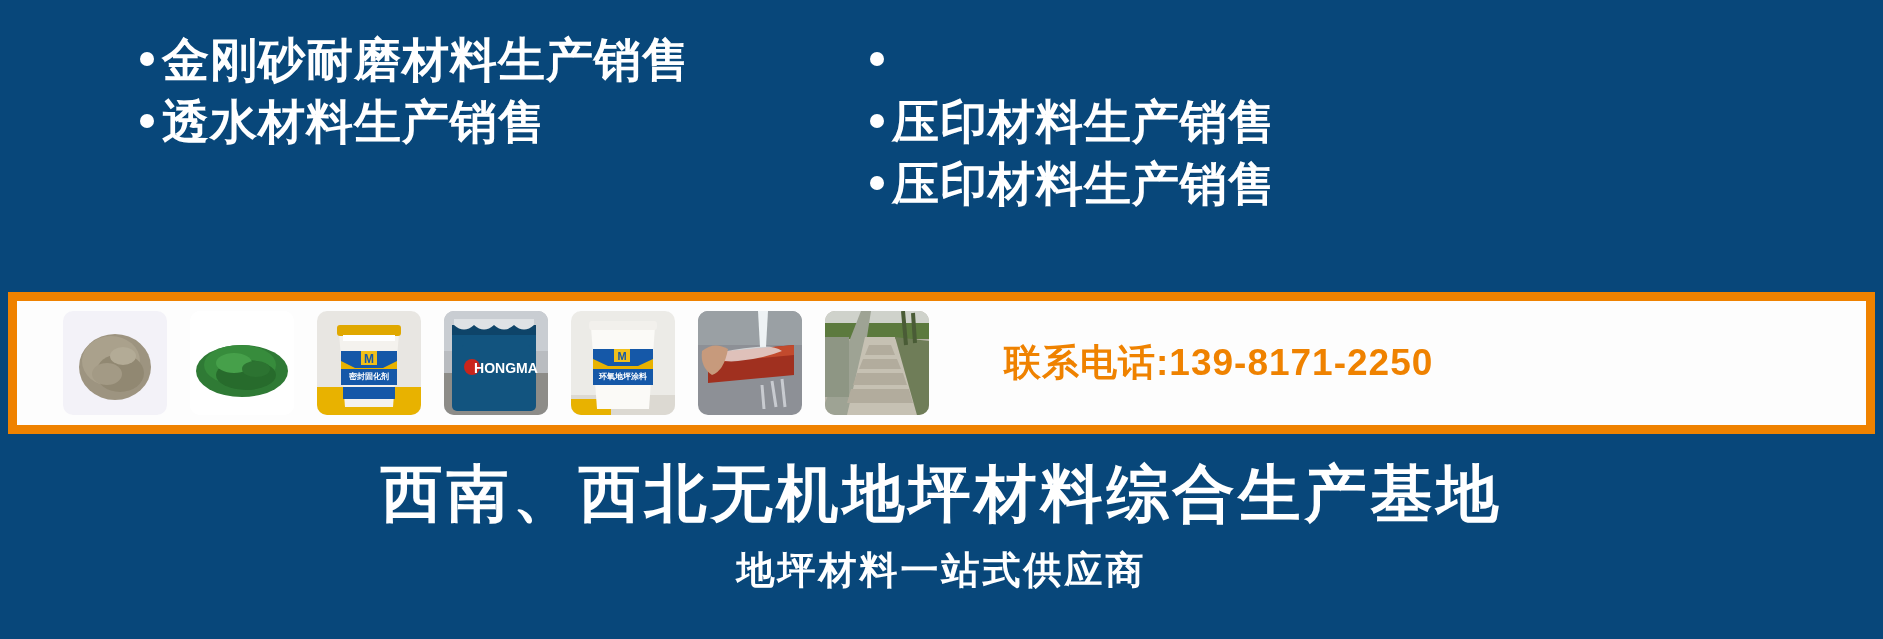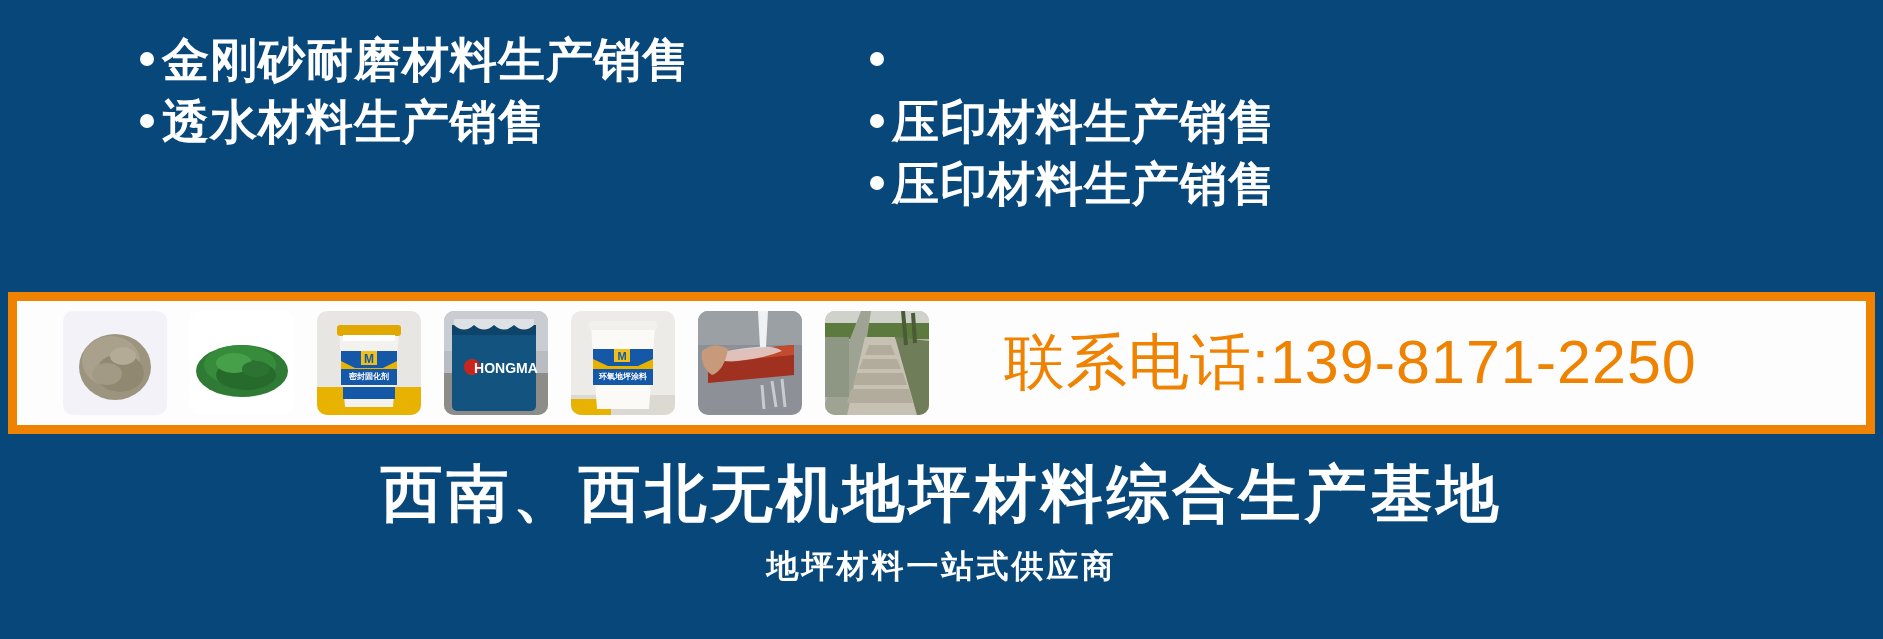--- a/index.html
+++ b/index.html
@@ -95,22 +95,22 @@
   }
   .photo svg { display: block; width: 104px; height: 104px; }
 
   #phone-wrap {
     margin-left: 52px;
     display: flex;
     align-items: center;
   }
   #phone-text {
     color: #ef8200;
-    font-size: 61px;
-    font-weight: normal;
+    font-size: 37px;
+    font-weight: bold;
     letter-spacing: 1px;
     white-space: nowrap;
   }
 
   
   #headline {
     position: absolute;
     left: 0;
     top: 452px;
     width: 1883px;
@@ -121,21 +121,21 @@
     letter-spacing: 4px;
     white-space: nowrap;
   }
   #subheadline {
     position: absolute;
     left: 0;
     top: 545px;
     width: 1883px;
     text-align: center;
     color: #ffffff;
-    font-size: 32px;
+    font-size: 38px;
     font-weight: bold;
     letter-spacing: 3px;
     white-space: nowrap;
   }
 </style>
 </head>
 <body>
 
 <div id="banner">
 

